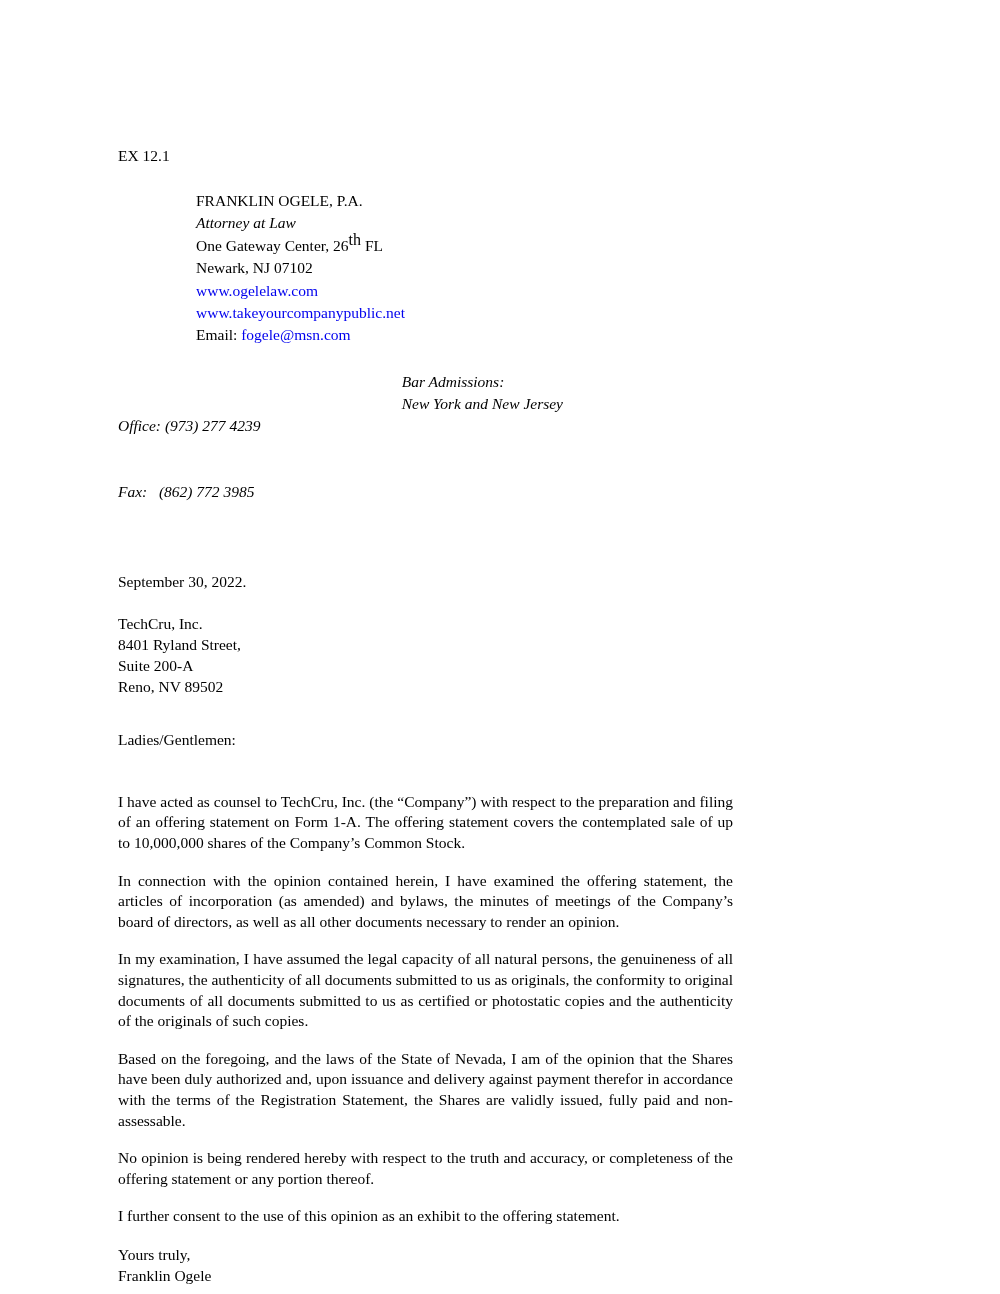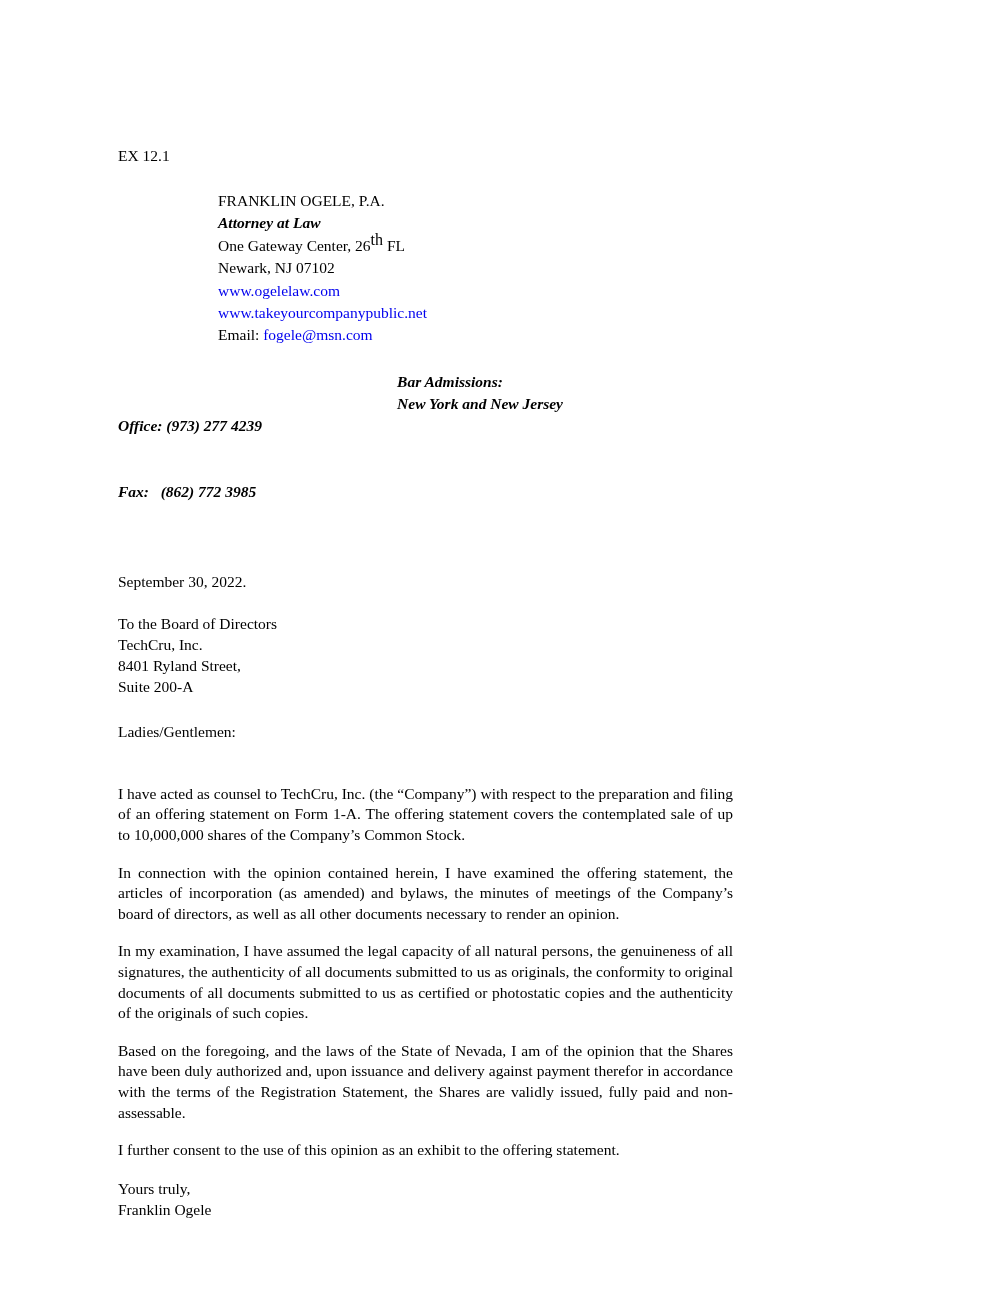--- a/index.html
+++ b/index.html
@@ -13,43 +13,43 @@
   }
   .page {
     width: 848px;
     height: 1294px;
     padding: 145px 115px 27px 118px;
     font-size: 15.5px;
     line-height: 21px;
   }
   .exhibit { margin-bottom: 24px; }
   .letterhead {
-    margin-left: 100px;
+    margin-left: 78px;
     line-height: 22.4px;
   }
-  .bi { font-weight: bold; font-style: italic; }
+  .bi { font-weight: normal; font-style: italic; }
   .link {
     color: #0000ee;
     cursor: pointer;
   }
   sup { font-size: 16px; vertical-align: super; line-height: 0; }
   .contact-row {
     display: flex;
     margin-top: 24px;
     line-height: 22px;
   }
   .contact-left { white-space: pre-wrap; }
   .contact-right {
     margin-left: auto;
     margin-right: 170px;
     text-align: left;
   }
   .date { margin-top: 24px; }
   .recipient { margin-top: 21px; line-height: 21px; }
-  .salutation { margin-top: 24px; }
+  .salutation { margin-top: 32px; }
   .body-block { margin-top: 42px; }
   .para {
     text-align: justify;
     line-height: 20.6px;
     margin-bottom: 17px;
   }
   .closing { margin-top: 1px; }
   .signature {
     margin-top: 25px;
     font-style: italic;
@@ -80,33 +80,34 @@
     </div>
     <div class="contact-right bi">
       <div>Bar Admissions:</div>
       <div>New York and New Jersey</div>
     </div>
   </div>
 
   <div class="date">September 30, 2022.</div>
 
   <div class="recipient">
-    <div>To the Board of Directors</div>
     <div>TechCru, Inc.</div>
     <div>8401 Ryland Street,</div>
     <div>Suite 200-A</div>
+    <div>Reno, NV 89502</div>
   </div>
 
   <div class="salutation">Ladies/Gentlemen:</div>
 
   <div class="body-block">
     <p class="para">I have acted as counsel to TechCru, Inc. (the “Company”) with respect to the preparation and filing of an offering statement on Form 1-A. The offering statement covers the contemplated sale of up to 10,000,000 shares of the Company’s Common Stock.</p>
     <p class="para">In connection with the opinion contained herein, I have examined the offering statement, the articles of incorporation (as amended) and bylaws, the minutes of meetings of the Company’s board of directors, as well as all other documents necessary to render an opinion.</p>
     <p class="para">In my examination, I have assumed the legal capacity of all natural persons, the genuineness of all signatures, the authenticity of all documents submitted to us as originals, the conformity to original documents of all documents submitted to us as certified or photostatic copies and the authenticity of the originals of such copies.</p>
     <p class="para">Based on the foregoing, and the laws of the State of Nevada, I am of the opinion that the Shares have been duly authorized and, upon issuance and delivery against payment therefor in accordance with the terms of the Registration Statement, the Shares are validly issued, fully paid and non-assessable.</p>
+    <p class="para">No opinion is being rendered hereby with respect to the truth and accuracy, or completeness of the offering statement or any portion thereof.</p>
     <p class="para">I further consent to the use of this opinion as an exhibit to the offering statement.</p>
   </div>
 
   <div class="closing">Yours truly,</div>
 
   <div>Franklin Ogele</div>
 
 </div>
 
 </body></html>

